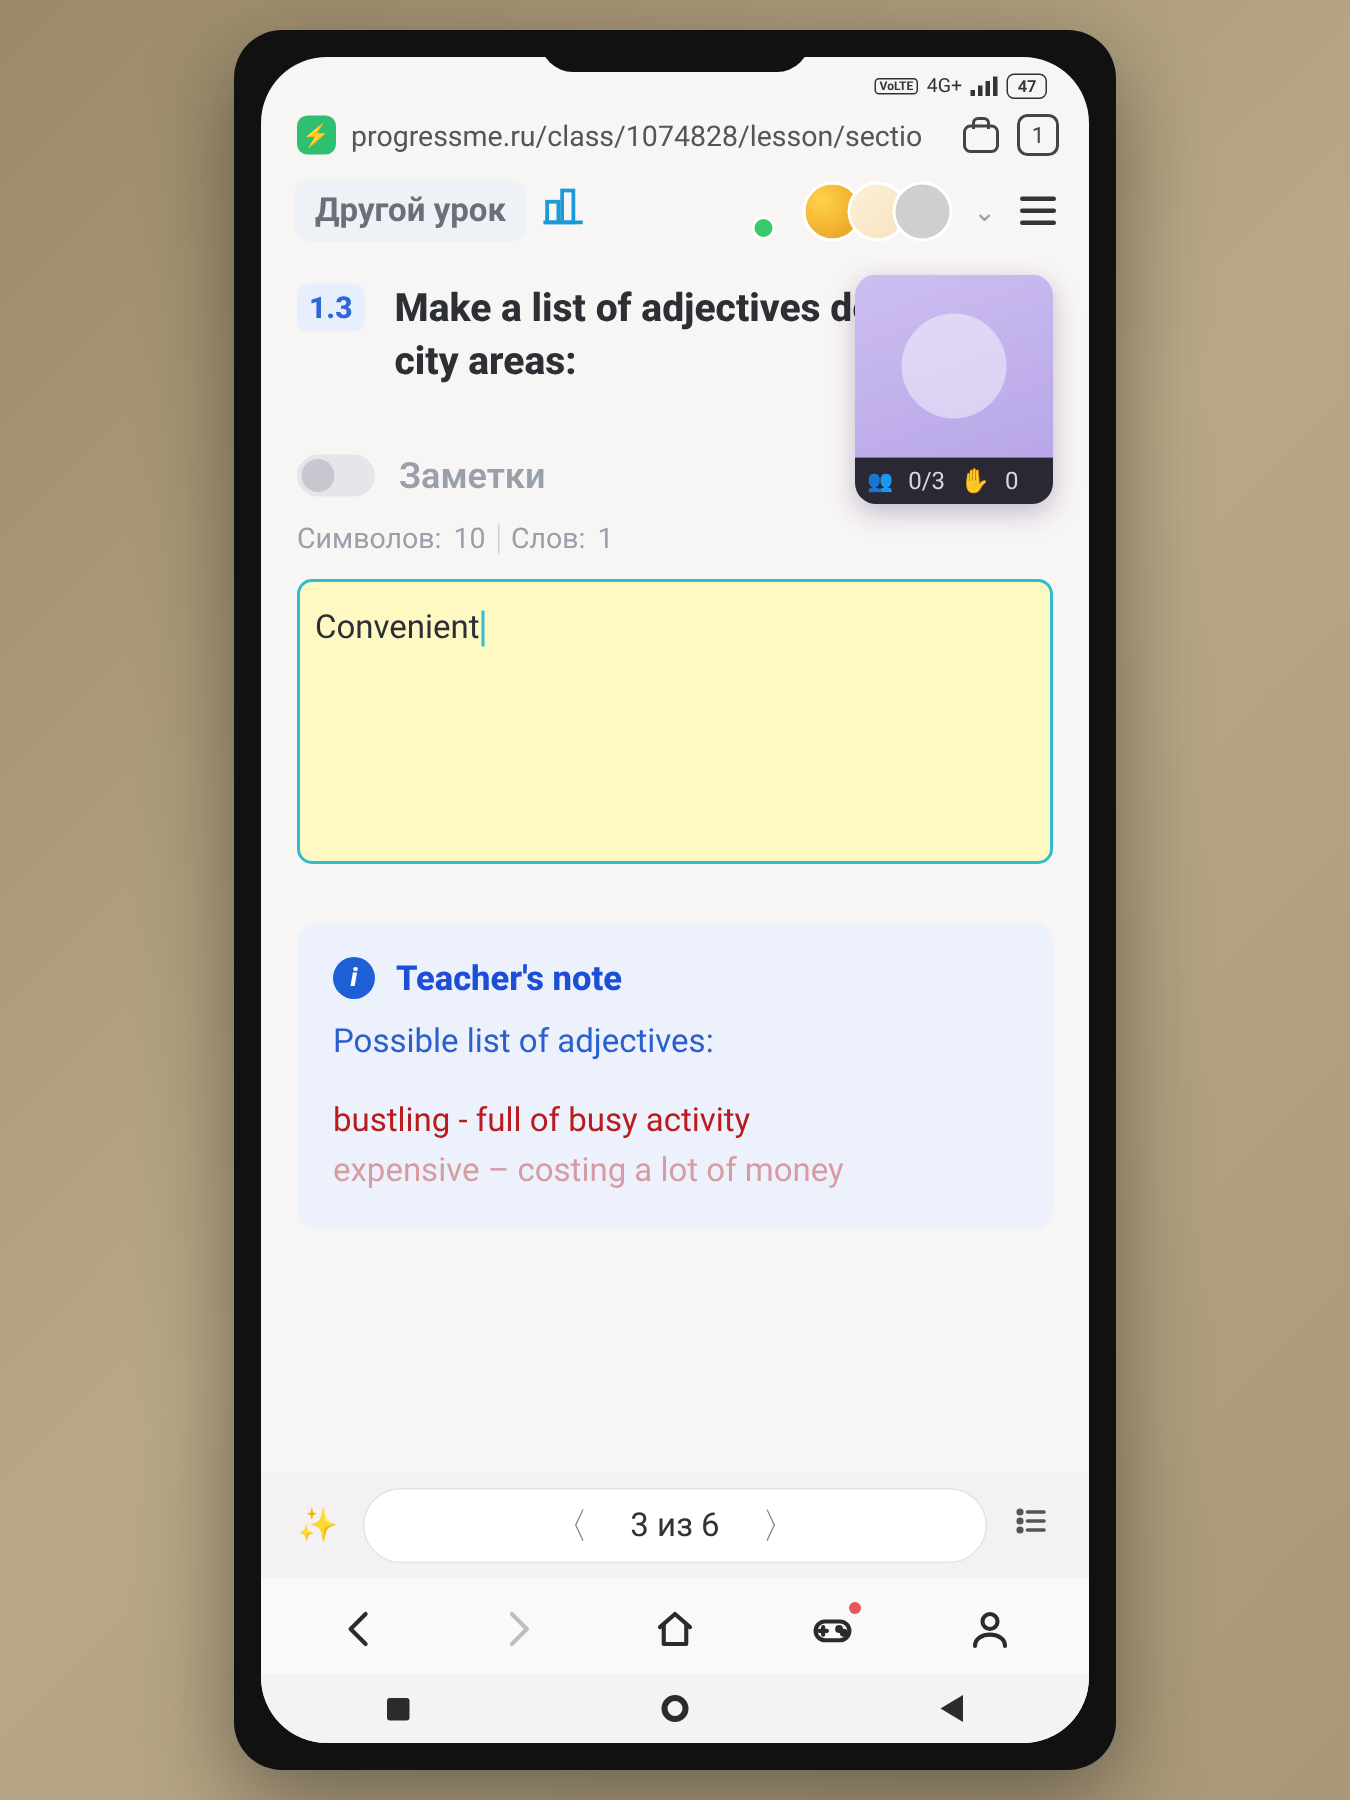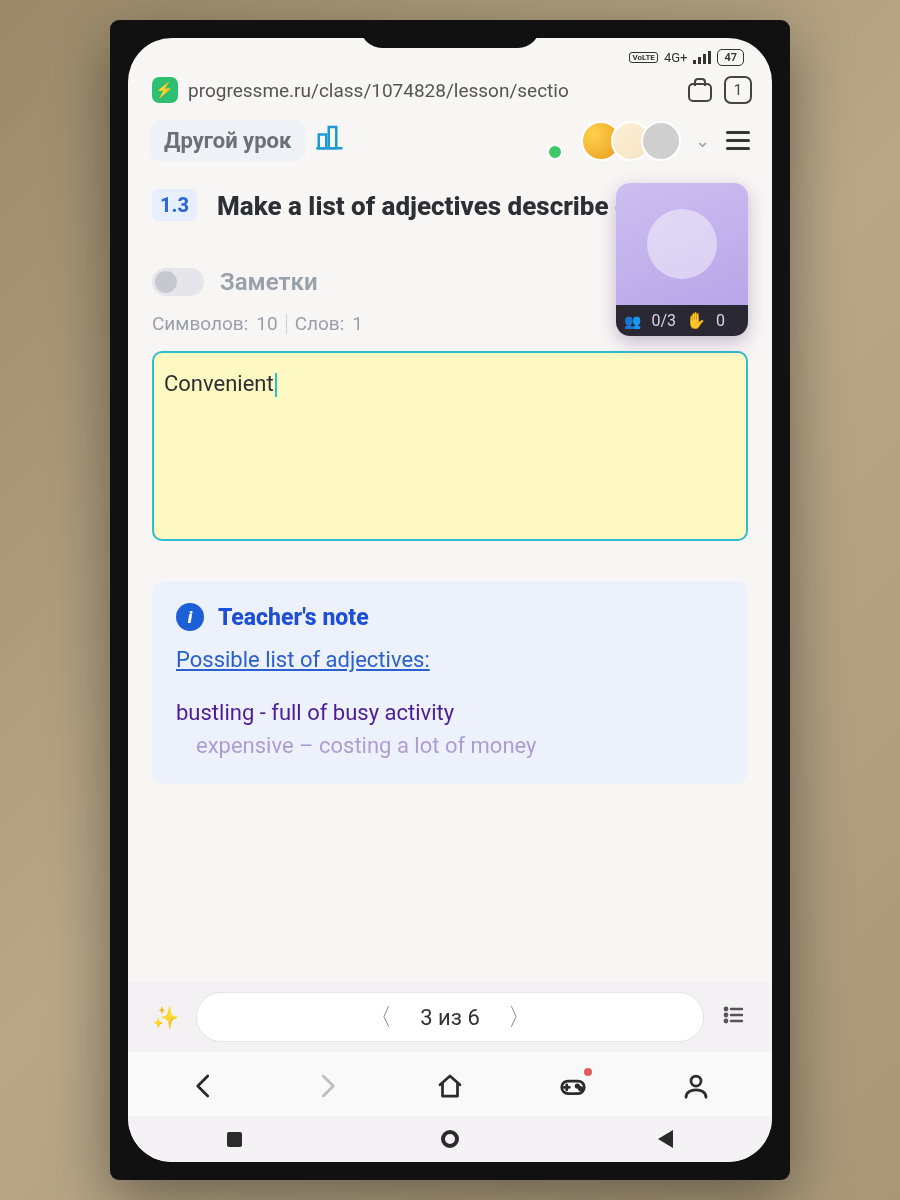--- a/index.html
+++ b/index.html
@@ -2,22 +2,22 @@
 <html><head>
 <meta charset="utf-8">
 <style>
   * { box-sizing: border-box; margin: 0; padding: 0; }
   html, body { width: 900px; height: 1200px; font-family: -apple-system, "Segoe UI", Roboto, sans-serif; }
   body {
     background: linear-gradient(135deg, #9a8a6a 0%, #b8a888 50%, #a89878 100%);
     display: flex; align-items: center; justify-content: center;
   }
   .phone {
-    width: 680px; height: 1160px; background: #111;
-    border-radius: 9px; padding: 18px; position: relative;
+    width: 588px; height: 1160px; background: #111;
+    border-radius: 32px; padding: 18px; position: relative;
     box-shadow: 0 20px 60px rgba(0,0,0,.4);
   }
   .screen {
     width: 100%; height: 100%; background: #f8f5f5;
     border-radius: 44px; overflow: hidden; position: relative;
     display: flex; flex-direction: column;
   }
   .notch {
     position: absolute; top: 0; left: 50%; transform: translateX(-50%);
     width: 180px; height: 28px; background: #111;
@@ -112,23 +112,23 @@
   
   .tnote{
     margin-top:40px; background:#ecf1fb; border-radius:12px; padding:22px 24px;
   }
   .tnhdr{ display:flex; align-items:center; gap:14px; margin-bottom:16px;}
   .info{
     width:28px; height:28px; border-radius:50%; background:#1d5fd6; color:#fff;
     display:flex; align-items:center; justify-content:center; font-weight:900; font-style:italic; font-size:17px; flex:none;
   }
   .tnt{ color:#1d4ed8; font-size:23px; font-weight:800;}
-  .tsub{ color:#2a5fd0; font-size:22px; margin-bottom:24px;text-decoration:underline;}
-  .tbody{ color:#4c1d95; font-size:22px; line-height:1.5;}
-  .tbody .cut{ opacity:.4;margin-left:20px;}
+  .tsub{ color:#2a5fd0; font-size:22px; margin-bottom:24px;}
+  .tbody{ color:#b91c1c; font-size:22px; line-height:1.5;}
+  .tbody .cut{ opacity:.4;}
   
   .pagerwrap{ background:#f3f1f4; padding:10px 18px; display:flex; align-items:center; gap:10px;}
   .wand{ font-size:22px; color:#777; width:40px; text-align:center;}
   .pager{
     flex:1; display:flex; align-items:center; justify-content:center; gap:20px;
     background:#fff; border-radius:999px; padding:8px 14px; border:1px solid #e3e3e8;
     font-size:22px; color:#333;
   }
   .pager .ar{ color:#888; font-size:24px; padding:0 8px;}
   .listicon{ width:40px; text-align:center; color:#555; font-size:22px;}

